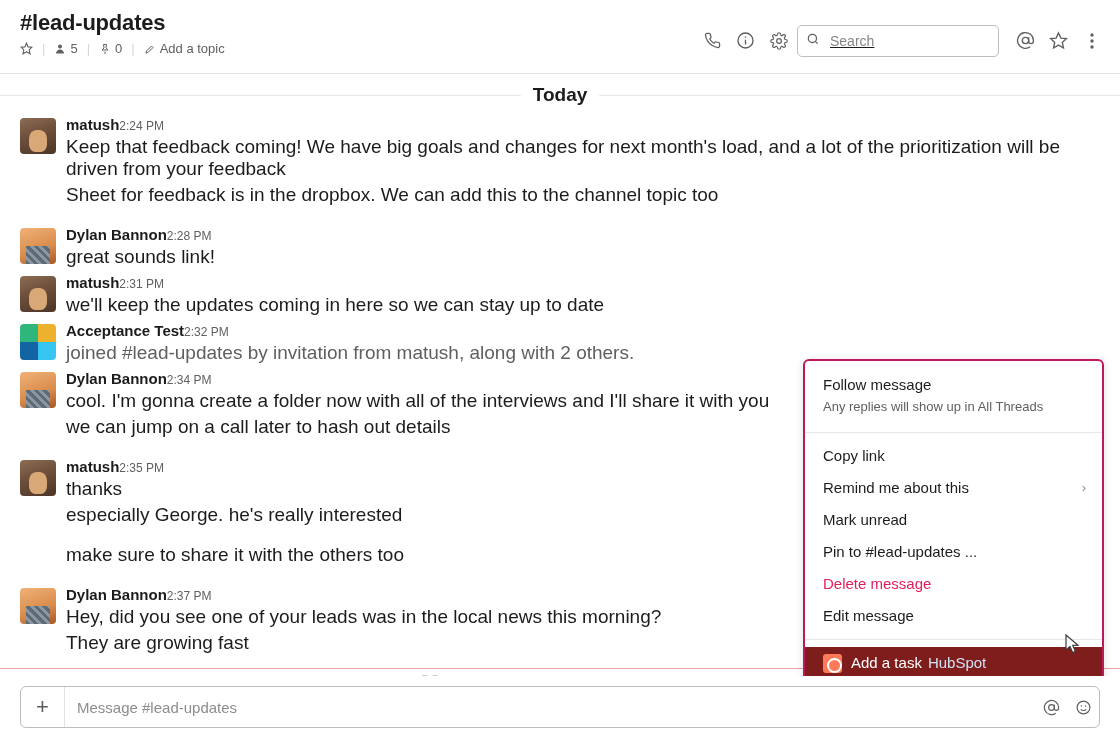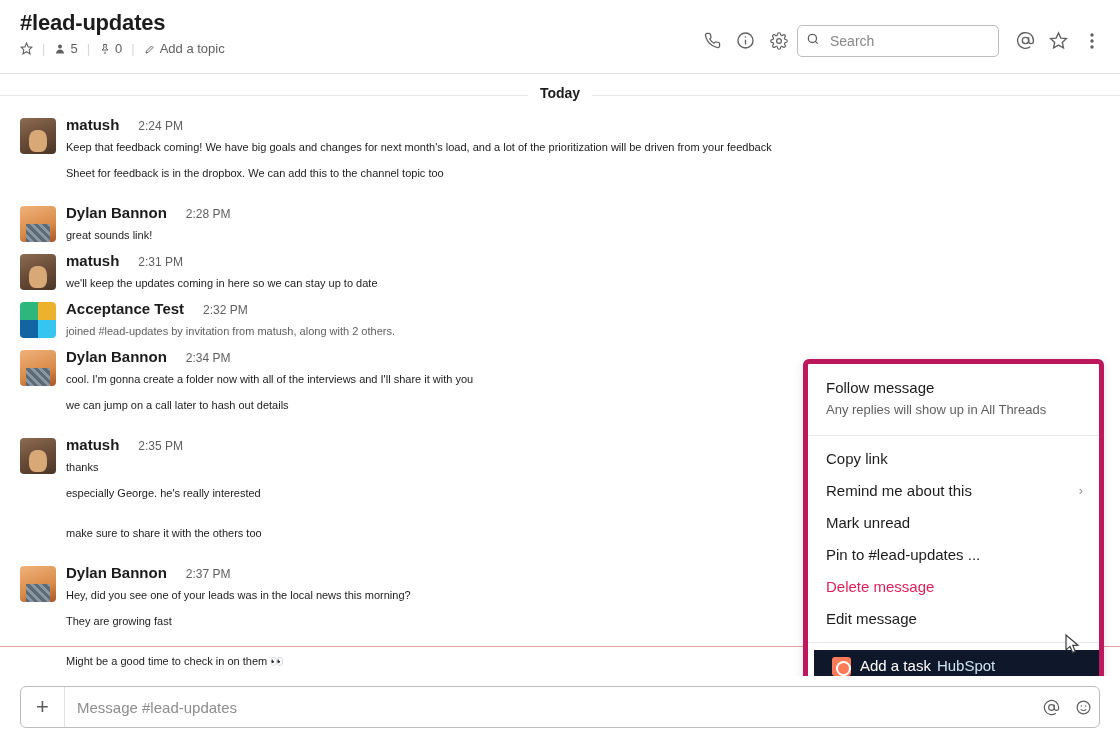--- a/index.html
+++ b/index.html
@@ -69,20 +69,21 @@
   }
   .search-box {
     width: 202px; height: 32px;
     border: 1px solid #bdbdbd;
     border-radius: 5px;
     display: flex; align-items: center;
     padding: 0 8px;
     gap: 8px;
     margin: 0 10px 0 2px;
     background: #fff;
+    text-decoration: underline;
   }
   .search-box input {
     border: 0; outline: 0;
     font-size: 14px;
     font-family: "Liberation Sans", sans-serif;
     color: #1d1c1d;
     width: 100%;
     background: transparent;
   }
   .search-box input::placeholder { color: #868686; }
@@ -103,21 +104,21 @@
   }
   .today-divider .line {
     position: absolute;
     left: 0; right: 0; top: 11px;
     border-top: 1px solid #e8e8e8;
   }
   .today-divider span {
     position: relative;
     background: #fff;
     padding: 0 12px;
-    font-size: 14px;
+    font-size: 19px;
     font-weight: bold;
     color: #1d1c1d;
   }
 
   .msg {
     display: flex;
     padding: 4px 20px 2px 20px;
     position: relative;
   }
   .msg.cont { padding-top: 1px; padding-bottom: 1px; }
@@ -126,31 +127,31 @@
     border-radius: 4px;
     flex: 0 0 36px;
     margin-right: 10px;
     margin-top: 2px;
     overflow: hidden;
     position: relative;
   }
   .avatar.blank { background: transparent; }
   .msg-body { flex: 1 1 auto; min-width: 0; }
   .msg-head {
-    display: flex; align-items: baseline; gap: 19px;
+    display: flex; align-items: baseline; gap: 0;
     line-height: 18px;
   }
   .author {
     font-weight: bold;
     font-size: 15px;
     color: #1d1c1d;
   }
   .time { font-size: 12px; color: #616061; }
   .text {
-    font-size: 11px;
+    font-size: 19px;
     line-height: 22px;
     color: #1d1c1d;
     padding-top: 1px;
   }
   .text.system { color: #616061; }
 
   
   .av-matush { background: linear-gradient(160deg,#8c6c52 0%,#6d4f3a 45%,#4a3526 100%); }
   .av-matush:after {
     content:""; position:absolute; left:9px; top:12px;
@@ -180,21 +181,21 @@
     height: 0;
     border-top: 1px solid #e8a0a0;
   }
 
   
   .ctx-menu {
     position: absolute;
     left: 803px; top: 285px;
     width: 301px;
     background: #fff;
-    border: 5px solid #be185d;
+    border: 2px solid #be185d;
     border-radius: 6px;
     box-shadow: 0 2px 10px rgba(0,0,0,0.13);
     padding: 8px 0 6px 0;
     z-index: 40;
   }
   .ctx-item {
     padding: 5px 18px;
     font-size: 15px;
     color: #1d1c1d;
     line-height: 22px;
@@ -209,23 +210,22 @@
     line-height: 19px;
     margin-top: 1px;
   }
   .ctx-item.block { display: block; padding-bottom: 9px; }
   .ctx-sep {
     border-top: 1px solid #e8e8e8;
     margin: 7px 0;
   }
   .ctx-item.danger { color: #e01e5a; }
   .ctx-item.selected {
-    background: #0f172a;
+    background: #7f1d1d;
     color: #fff;
-    margin-left: 6px;
   }
   .ctx-item .chev {
     position: absolute; right: 16px; top: 50%;
     transform: translateY(-50%);
     color: #8d8d8d; font-size: 13px;
   }
   .hubspot-icon {
     width: 19px; height: 19px;
     border-radius: 3px;
     background: #ff7a59;

